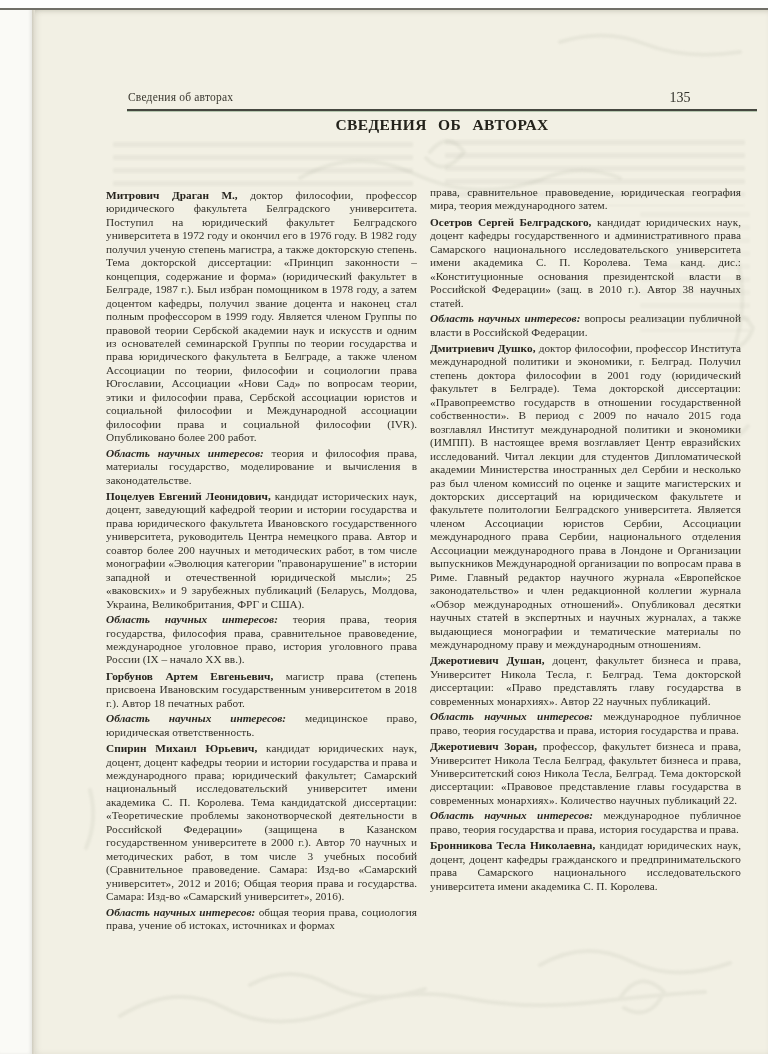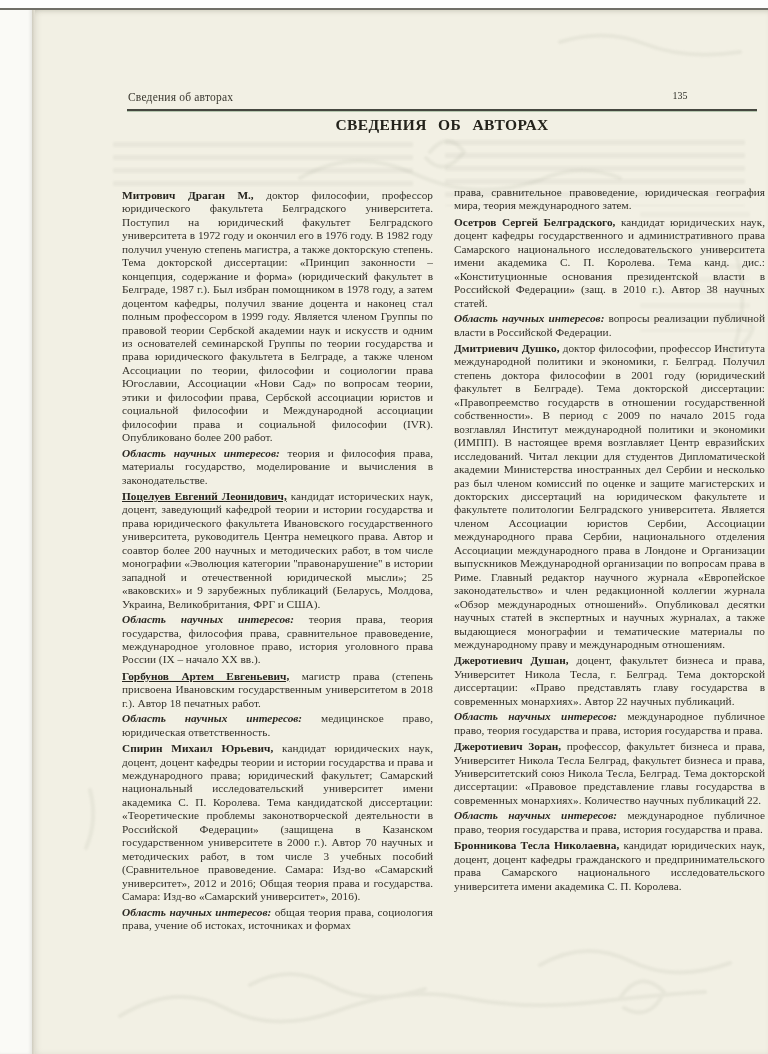--- a/index.html
+++ b/index.html
@@ -27,44 +27,44 @@
     position:absolute;left:32px;top:8px;width:3px;height:1046px;
     background:linear-gradient(to right,#cfccbf,#e6e3d6);z-index:5;
   }
 
   .running-head{
     position:absolute;left:128px;top:91px;
     font-size:11.5px;color:#38362e;letter-spacing:.2px;z-index:6;
   }
   .page-number{
     position:absolute;left:650px;top:90px;width:60px;text-align:center;
-    font-size:10px;color:#2f2e27;z-index:6;
+    font-size:14px;color:#2f2e27;z-index:6;
   }
   .head-rule{
     position:absolute;left:127px;top:109px;width:630px;height:3px;z-index:6;
     background:linear-gradient(#45473f 0 60%, rgba(110,150,110,.45) 60% 100%);
   }
   .page-title{
     position:absolute;left:128px;top:116px;width:628px;text-align:center;
     font-size:15.5px;font-weight:bold;color:#24231c;
     letter-spacing:.4px;word-spacing:7px;z-index:6;
   }
 
   .columns{
-    position:absolute;left:122px;top:186px;width:634px;
-    display:flex;gap:21px;z-index:6;
+    position:absolute;left:106px;top:186px;width:634px;
+    display:flex;gap:13px;z-index:6;
   }
   .col{width:311px;flex:0 0 311px;}
   .entry{
     margin:0 0 2px 0;text-align:justify;
     font-size:11.3px;line-height:13.45px;color:#33312a;
   }
   .entry.author{margin-top:3px;}
   .aname{font-weight:bold;color:#26241e;}
-  .aname.u{text-decoration:underline;}
+  .aname.u{}
   .ilead{font-weight:bold;font-style:italic;color:#2b2923;}
 
   
   .bleed-block{
     position:absolute;z-index:2;opacity:.5;filter:blur(1.3px);
     background:repeating-linear-gradient(to bottom,
       rgba(125,130,112,.16) 0 5px, rgba(125,130,112,0) 5px 13px);
   }
   .bb1{left:113px;top:142px;width:300px;height:52px;}
   .bb2{left:445px;top:140px;width:300px;height:66px;}

